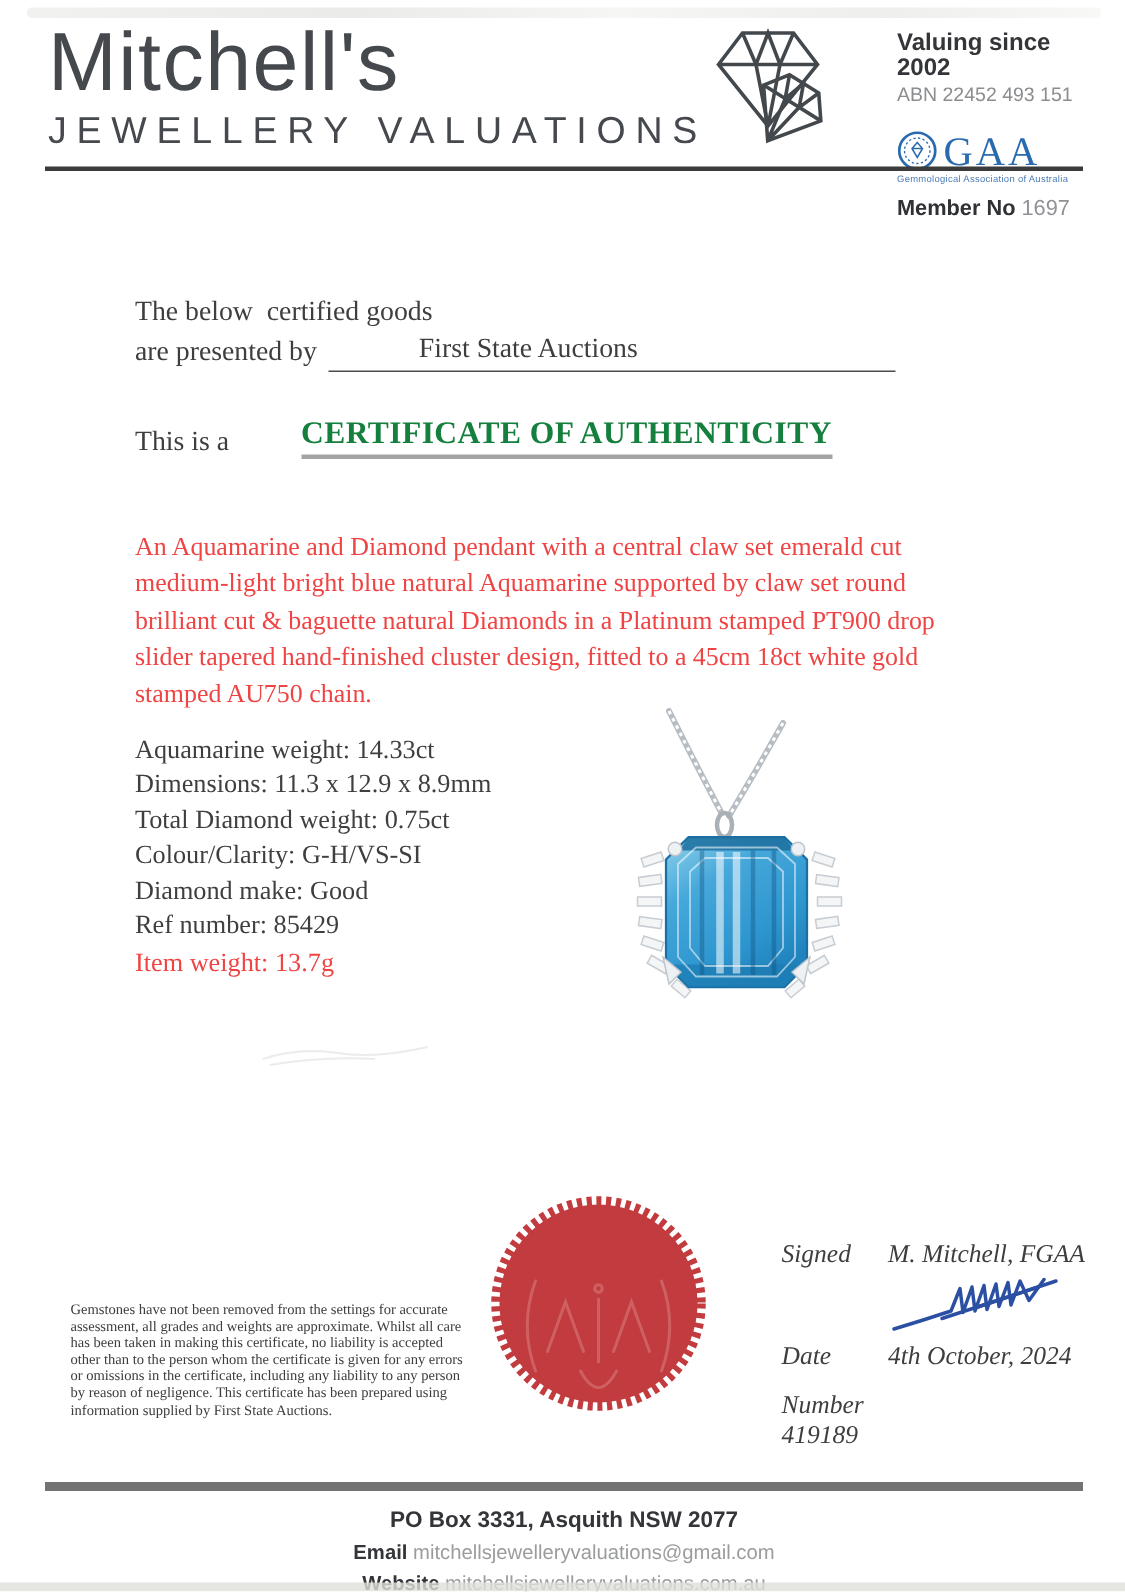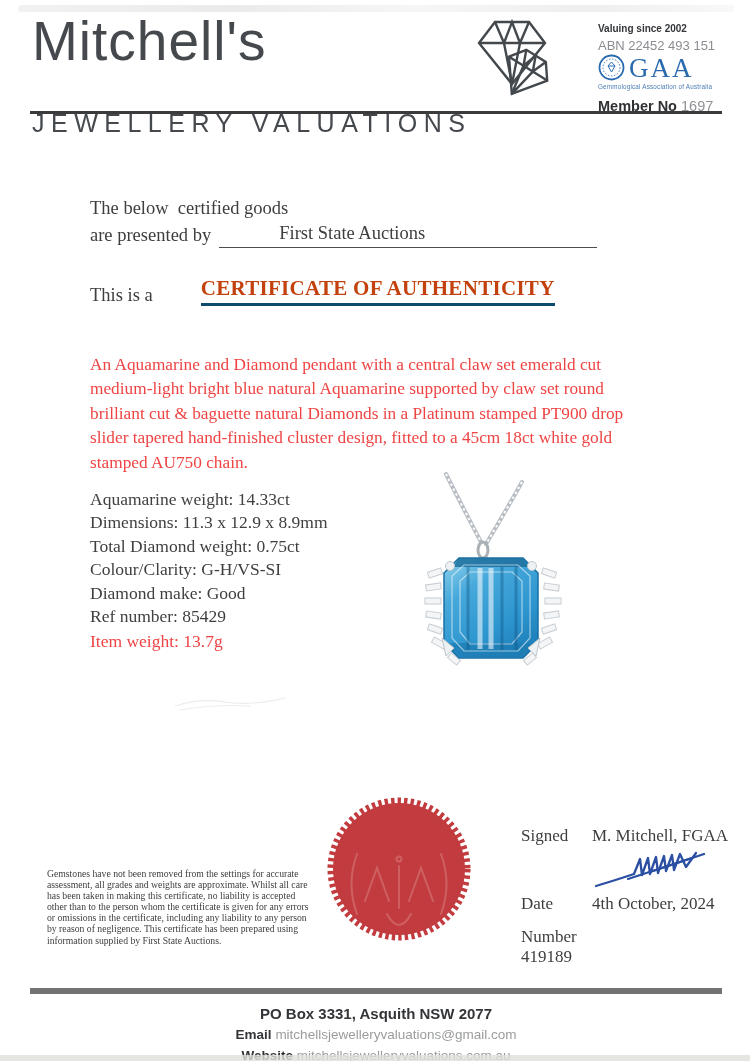--- a/index.html
+++ b/index.html
@@ -13,70 +13,70 @@
   }
   
   .top-smudge{position:absolute;left:18px;top:5px;width:716px;height:7px;
     background:linear-gradient(90deg,#ededeb 0%,#e4e4e2 30%,#f3f3f1 55%,#e9e9e7 80%,#f6f6f4 100%);
     opacity:.75;border-radius:3px;}
   .bottom-edge{position:absolute;left:0;bottom:0;width:750px;height:6px;background:#dededa;opacity:.8;}
   .mid-smudge{position:absolute;left:170px;top:688px;opacity:.5;}
 
   
   .logo-block{position:absolute;left:32px;top:12px;display:flex;align-items:flex-start;}
-  .logo-text{display:flex;flex-direction:column;gap:36px;}
+  .logo-text{display:flex;flex-direction:column;}
   .brand-name{font-family:"Liberation Sans",sans-serif;font-weight:300;font-size:55px;
     letter-spacing:1px;color:#45494e;line-height:58px;}
   .brand-subtitle{font-family:"Liberation Sans",sans-serif;font-weight:300;font-size:25px;
     letter-spacing:6.5px;color:#45494e;margin-top:3px;}
   .diamond-icons{margin-left:-4px;margin-top:2px;}
   .header-right{position:absolute;left:598px;top:20px;width:140px;
     font-family:"Liberation Sans",sans-serif;}
-  .valuing{font-size:10px;font-weight:bold;color:#333538;line-height:17px;}
+  .valuing{font-size:16px;font-weight:bold;color:#333538;line-height:17px;}
   .abn{font-size:13px;color:#8b8d90;line-height:17px;}
-  .gaa-row{display:flex;align-items:center;margin-top:0;}
+  .gaa-row{display:flex;align-items:center;margin-top:16px;}
   .gaa-acronym{font-family:"Liberation Serif",serif;font-size:27px;color:#2a6bb0;
     letter-spacing:2px;margin-left:4px;line-height:26px;}
   .gaa-full{font-size:6.3px;color:#4a7cb5;margin-top:2px;letter-spacing:.2px;}
   .member-line{font-size:14.5px;margin-top:8px;color:#8f9194;}
   .member-label{font-weight:bold;color:#2f3134;}
   .header-rule{position:absolute;left:30px;top:111px;width:692px;height:2.5px;background:#3b3b3b;}
 
   
   .intro{position:absolute;left:90px;top:196px;font-size:18.5px;line-height:25px;color:#3e3e3e;}
   .intro-line1{white-space:pre-wrap;}
   .presented-row{display:flex;align-items:flex-end;}
   .presented-line{display:inline-block;width:378px;margin-left:8px;
     border-bottom:1.6px solid #4c4c4c;padding-bottom:1px;}
   .presented-name{padding-left:60px;margin-top:26px;}
 
   .title-row{position:absolute;left:90px;top:276px;display:flex;align-items:flex-end;font-size:18.5px;color:#3e3e3e;}
-  .cert-title{margin-left:48px;font-size:21px;font-weight:bold;letter-spacing:.3px;color:#c2410c;
-    border-bottom:3px solid #0c4a6e;padding-bottom:2px;}
+  .cert-title{margin-left:48px;font-size:21px;font-weight:bold;letter-spacing:.3px;color:#15803d;
+    border-bottom:3px solid #a3a3a3;padding-bottom:2px;}
 
   
   .description{position:absolute;left:90px;top:353px;width:548px;
     font-size:17.3px;line-height:24.4px;color:#ef4444;text-align:left;}
   .specs{position:absolute;left:90px;top:488px;font-size:17.5px;line-height:23.4px;color:#3f3f3f;}
   .specs div{white-space:nowrap;}
   .item-weight{position:absolute;left:90px;top:631px;font-size:17.5px;color:#ef4444;}
 
   
   .pendant{position:absolute;left:424px;top:466px;}
 
   
   .seal{position:absolute;left:327px;top:796px;}
 
   
   .disclaimer{position:absolute;left:47px;top:856px;width:264px;
     font-size:9.7px;line-height:11.1px;color:#3d3d3d;margin-top:12px;}
 
   
   .sign-block{position:absolute;left:521px;top:826px;width:220px;font-size:17px;color:#3e3e3e;}
-  .sign-row{display:flex;}
+  .sign-row{display:flex;font-style:italic;}
   .sign-label{width:71px;flex:none;}
   .signature-svg{margin-left:71px;margin-top:2px;margin-bottom:0px;display:block;}
   .row-date{margin-top:4px;}
   .row-number{margin-top:13px;flex-direction:column;}
 
   
   .footer{position:absolute;left:30px;top:988px;width:692px;border-top:6px solid #737373;
     padding-top:9px;text-align:center;font-family:"Liberation Sans",sans-serif;}
   .footer-address{font-size:15px;font-weight:600;color:#333538;line-height:21px;}
   .footer-line{font-size:13.5px;color:#9a9c9e;line-height:21px;}

